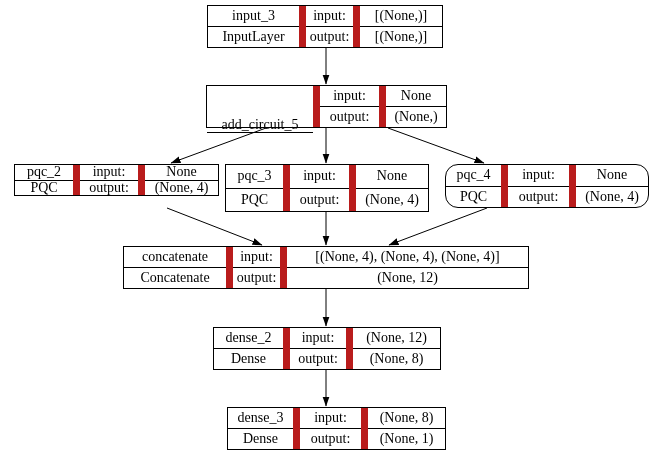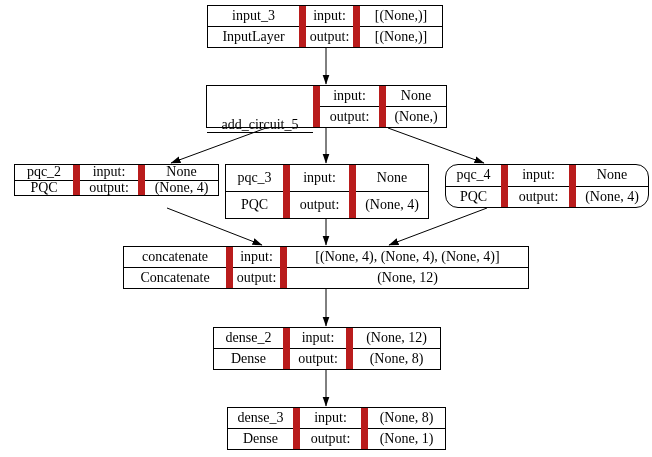--- a/index.html
+++ b/index.html
@@ -105,21 +105,21 @@
     <div class="ncol mid" style="width:65px;">
       <div class="cell top">input:</div>
       <div class="cell">output:</div>
     </div>
     <div class="ncol mid grow">
       <div class="cell top">None</div>
       <div class="cell">(None, 4)</div>
     </div>
   </div>
 
-  <div class="node" style="left:225px;top:164px;width:204px;height:55px;">
+  <div class="node" style="left:225px;top:164px;width:204px;height:48px;">
     <div class="ncol" style="width:57px;">
       <div class="cell top">pqc_3</div>
       <div class="cell">PQC</div>
     </div>
     <div class="ncol mid" style="width:66px;">
       <div class="cell top">input:</div>
       <div class="cell">output:</div>
     </div>
     <div class="ncol mid grow">
       <div class="cell top">None</div>

